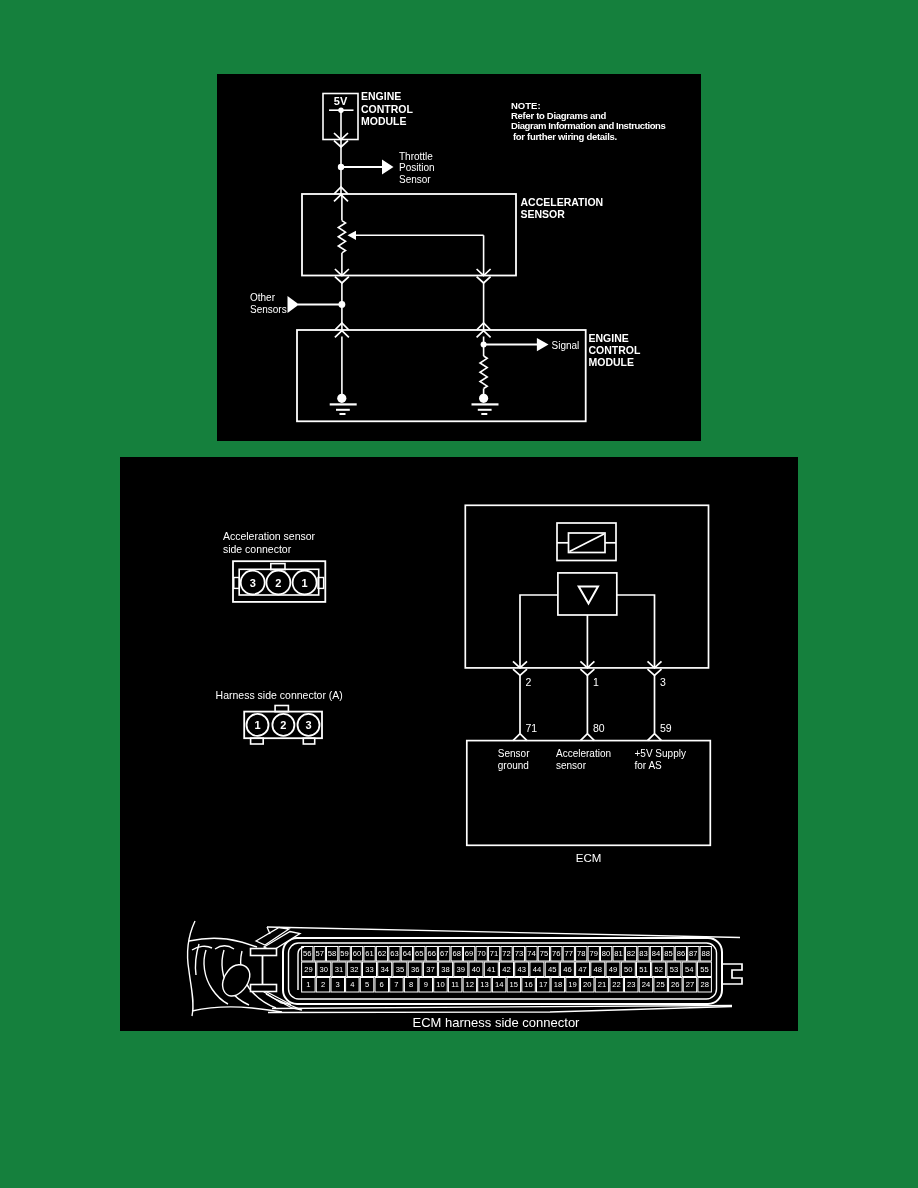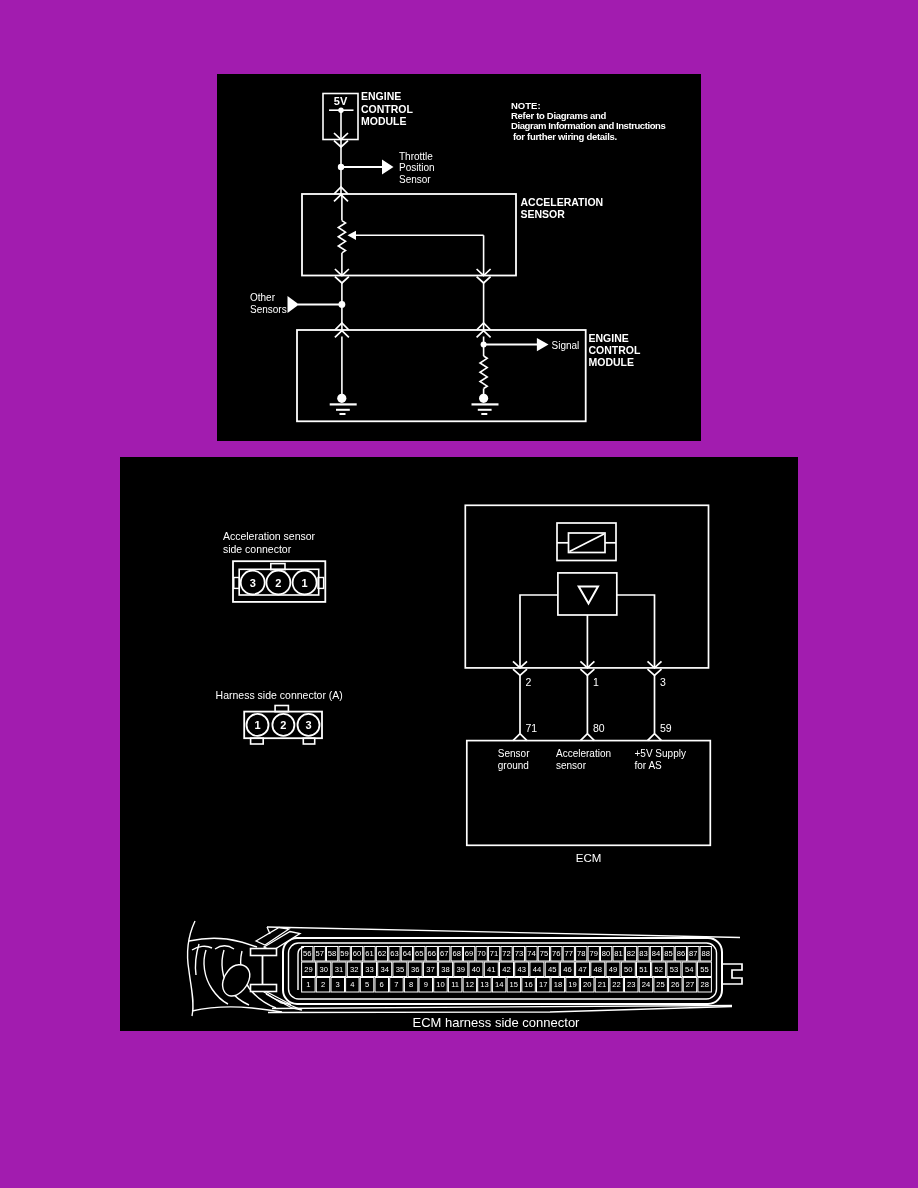--- a/index.html
+++ b/index.html
@@ -1,16 +1,16 @@
 <!DOCTYPE html>
 <html><head>
 <meta charset="utf-8">
 <style>
   html,body { margin:0; padding:0; background:#fff; }
-  #page { position:relative; width:918px; height:1188px; background:#a21caf;
+  #page { position:relative; width:918px; height:1188px; background:#15803d;
            font-family:"Liberation Sans", sans-serif; }
   svg { position:absolute; display:block; filter: blur(0px); }
   .w { stroke:#fff; fill:none; }
   .t { fill:#fff; stroke:none; font-family:"Liberation Sans", sans-serif; }
   .b { font-weight:bold; }
   .wf { stroke:#fff; fill:#000; }
 </style>
 </head>
 <body>
 <div id="page">

